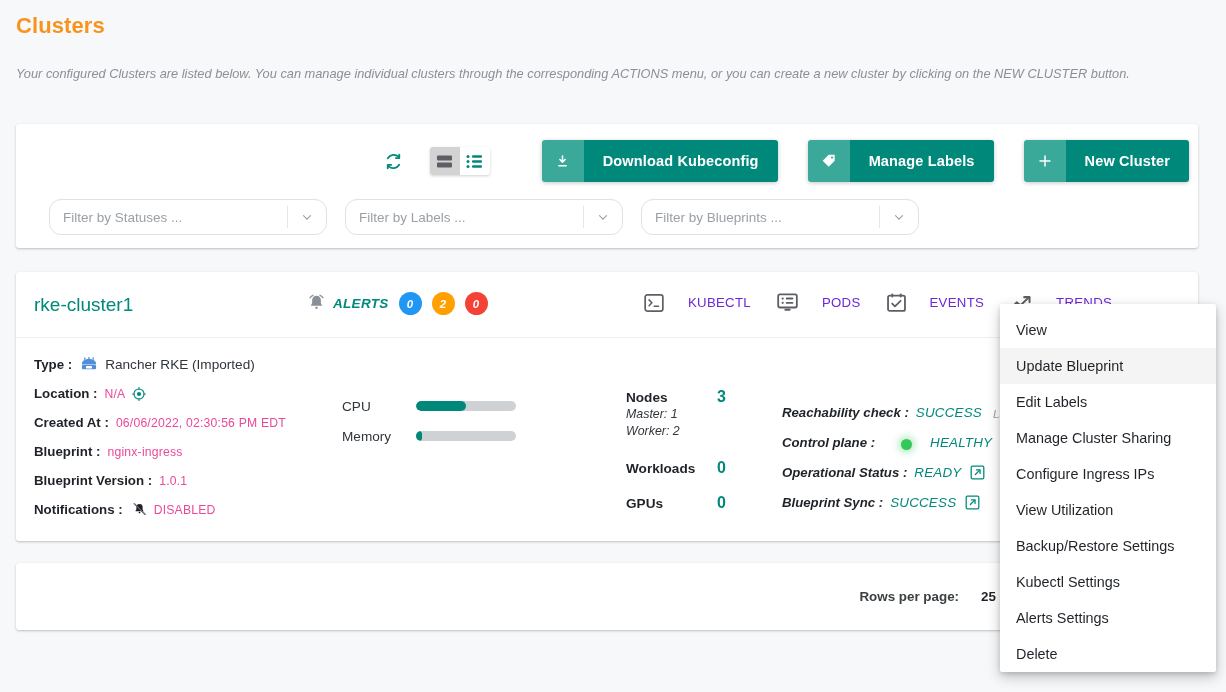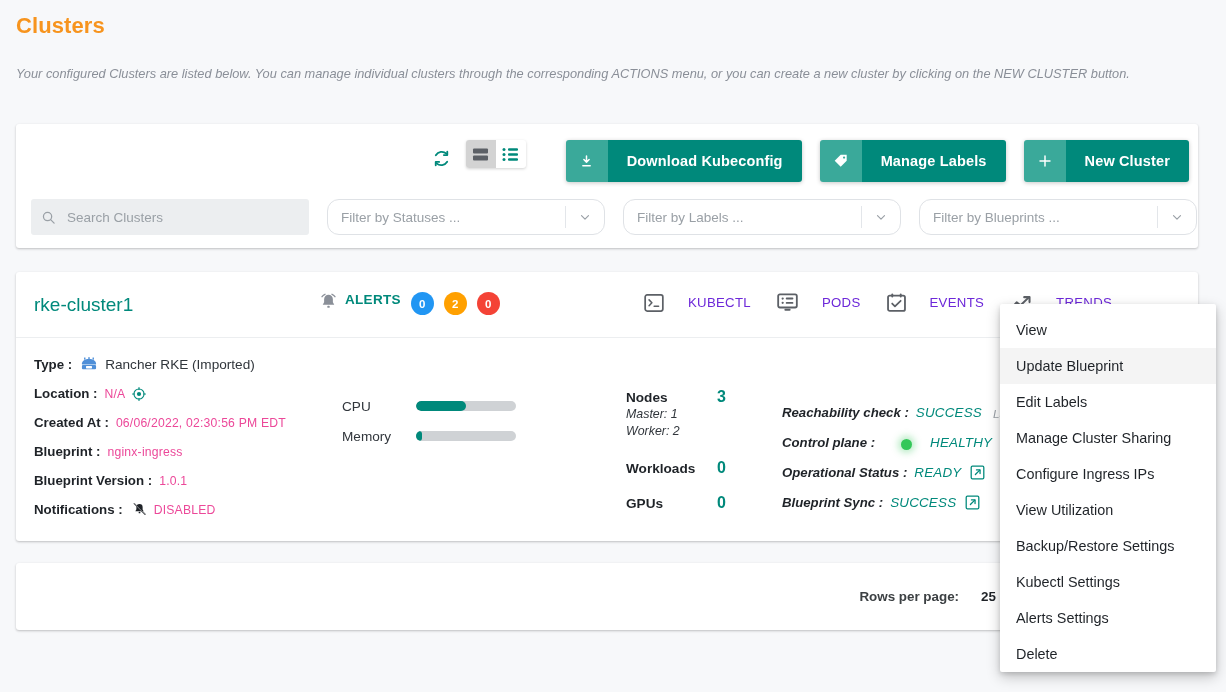--- a/index.html
+++ b/index.html
@@ -28,21 +28,21 @@
   .card {
     position: absolute; background: #fff; border-radius: 3px;
     box-shadow: 0 1px 3px rgba(0,0,0,.14), 0 1px 2px rgba(0,0,0,.10);
   }
 
   
   #toolbar-card { left: 16px; top: 124px; width: 1182px; height: 124px; }
 
   .toolbar-actions {
     position: absolute; right: 9px; top: 16px;
-    display: flex; align-items: flex-start; gap: 0;
+    display: flex; align-items: center; gap: 12px;
   }
   .refresh-btn {
     width: 36px; height: 36px; display: flex; align-items: center;
     justify-content: center; cursor: pointer; background: none; border: 0;
     margin-right: 6px;
   }
   .view-toggle {
     display: flex; border-radius: 3px; overflow: hidden;
     box-shadow: 0 1px 3px rgba(0,0,0,.18); margin-right: 22px;
     background: #fff;
@@ -93,21 +93,21 @@
   
   #cluster-card { left: 16px; top: 272px; width: 1182px; height: 269px; }
   .cl-head {
     position: relative; height: 66px; border-bottom: 1px solid #eceef0;
     display: flex; align-items: center;
   }
   .cl-name {
     position: absolute; left: 18px; top: 22px; font-size: 19px;
     color: #00897b; font-weight: 400;
   }
-  .alerts-grp { position: absolute; left: 302px; top: 20px; display: flex; align-items: flex-start; }
+  .alerts-grp { position: absolute; left: 290px; top: 20px; display: flex; align-items: center; font-style: italic; }
   .alerts-lbl { color: #00897b; font-size: 13.5px; font-weight: 700; margin-left: 6px; letter-spacing: .3px; }
   .badge {
     width: 23px; height: 23px; border-radius: 50%; color: #fff;
     font-size: 11.5px; font-weight: 700; display: flex; align-items: center;
     justify-content: center; margin-left: 10px;
   }
   .acts-grp { position: absolute; left: 628px; top: 21px; display: flex; align-items: center; }
   .act-item { display: flex; align-items: center; margin-right: 26px; cursor: pointer; }
   .act-item .al { color: #6d28d9; font-size: 13.2px; font-weight: 400; margin-left: 24px; letter-spacing: .3px; }
 
@@ -227,27 +227,20 @@
         <span class="ab-ico">
           <svg width="16" height="16" viewBox="0 0 24 24">
             <path d="M12 4.5v15M4.5 12h15" fill="none" stroke="#fff" stroke-width="2.2" stroke-linecap="round"></path>
           </svg>
         </span>
         <span class="ab-txt">New Cluster</span>
       </button>
     </div>
 
     <div class="filter-row" style="position:absolute;left:15px;top:75px;display:flex;">
-      <div class="search-box">
-        <svg width="15" height="15" viewBox="0 0 24 24">
-          <circle cx="10.5" cy="10.5" r="6.6" fill="none" stroke="#9aa0a6" stroke-width="2"></circle>
-          <path d="M15.4 15.4L21 21" stroke="#9aa0a6" stroke-width="2" stroke-linecap="round"></path>
-        </svg>
-        <input placeholder="Search Clusters" style="">
-      </div>
 
       <div class="sel">
         <span class="sel-label">Filter by Statuses ...</span>
         <span class="sel-div"></span>
         <span class="sel-caret">
           <svg width="14" height="14" viewBox="0 0 24 24">
               <path d="M6 9.5l6 6 6-6" fill="none" stroke="#9aa0a6" stroke-width="2" stroke-linecap="round" stroke-linejoin="round"></path>
             </svg>
         </span>
       </div>

